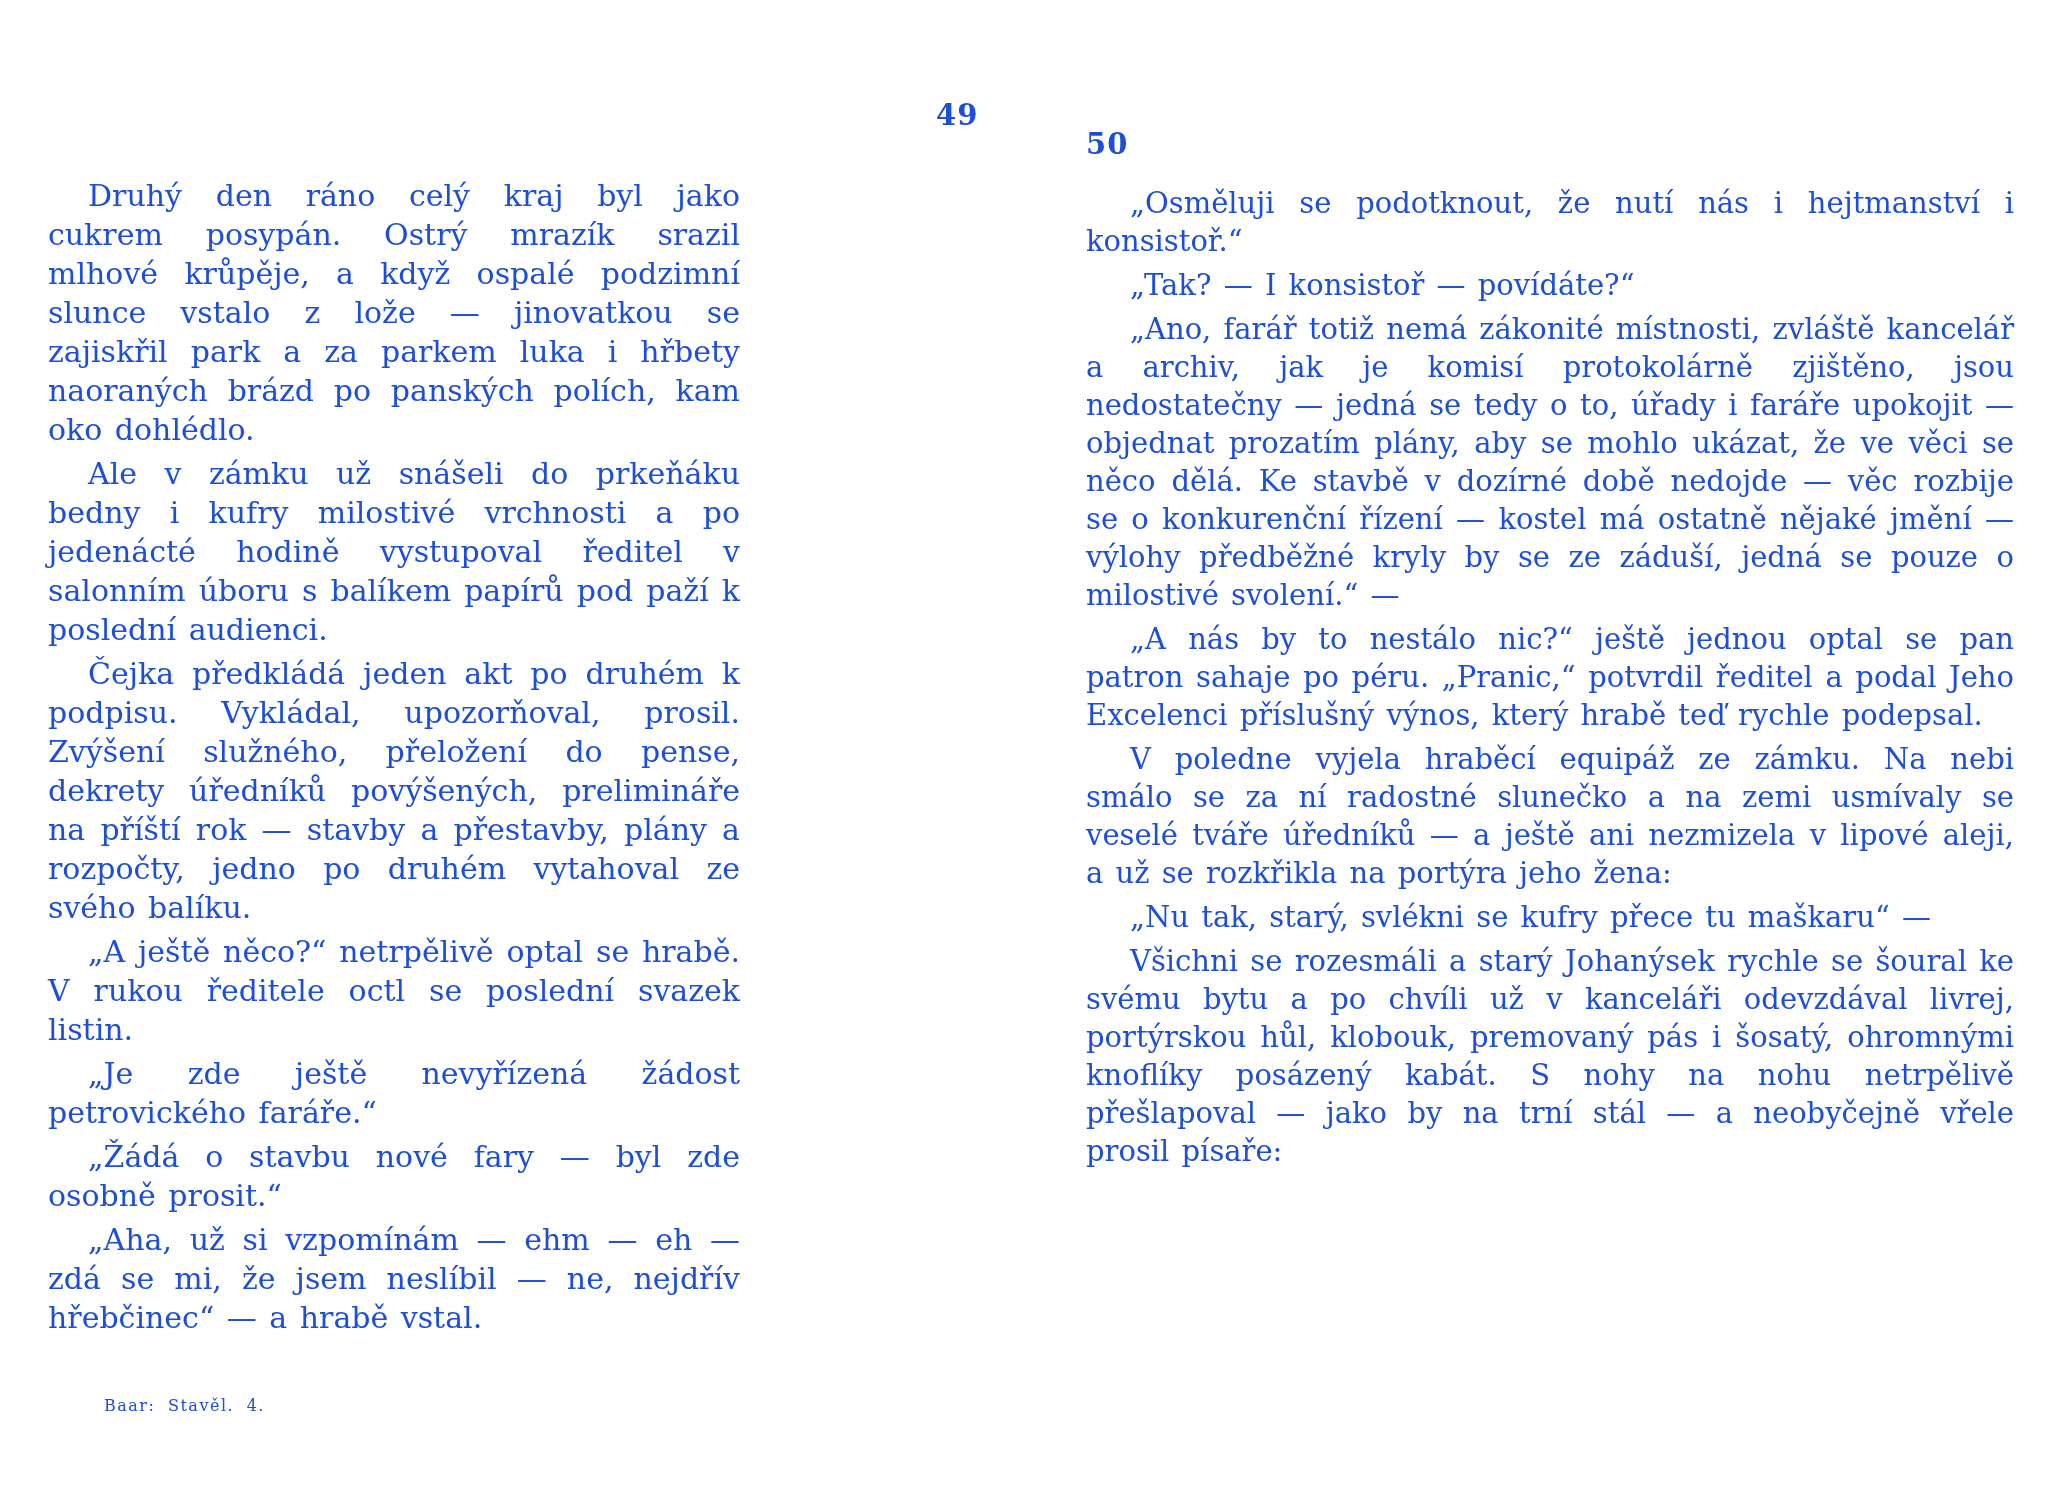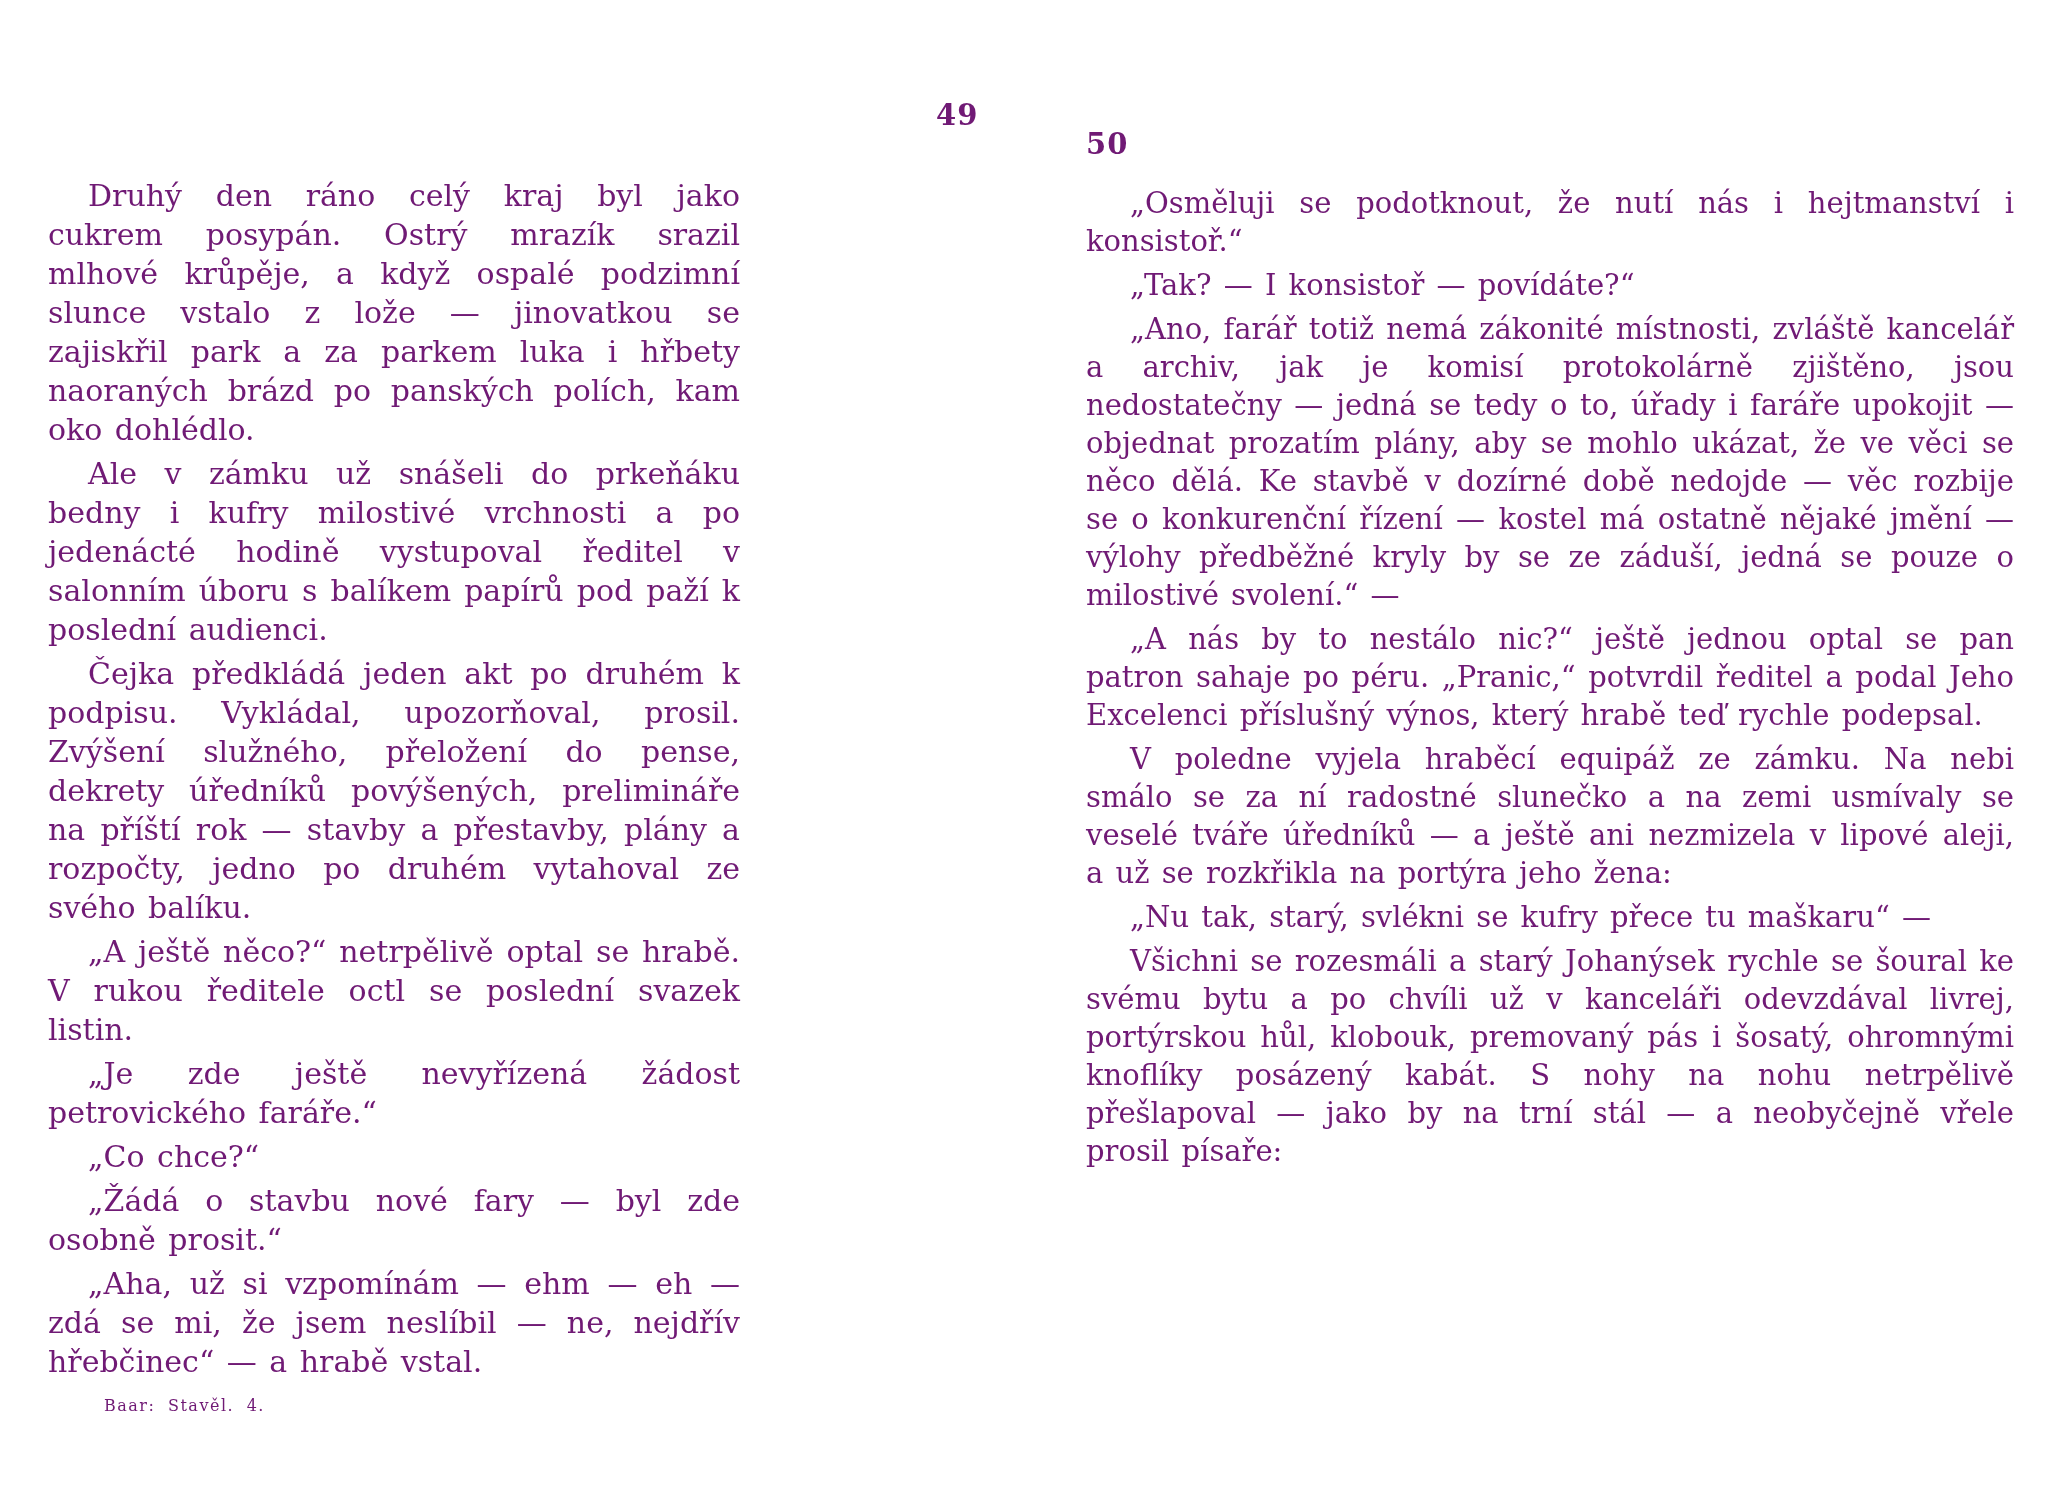--- a/index.html
+++ b/index.html
@@ -2,21 +2,21 @@
 <html><head>
 <meta charset="utf-8">
 <style>
   html, body { margin: 0; padding: 0; }
   body { background: #ffffff; }
   .spread {
     position: relative;
     width: 2048px;
     height: 1500px;
     background: #ffffff;
-    color: #701a75;
+    color: #1d4ed8;
     font-family: "DejaVu Serif", "Liberation Serif", serif;
     overflow: hidden;
   }
   .pageno {
     position: absolute;
     font-size: 29px;
     font-weight: 700;
     letter-spacing: 1px;
   }
   .pageno-left  { left: 936px;  top: 98px; }
@@ -62,21 +62,20 @@
   <div class="pageno pageno-left">49</div>
 
   <div class="pageno pageno-right">50</div>
 
   <div class="col col-left">
     <p>Druhý den ráno celý kraj byl jako cukrem posypán. Ostrý mrazík srazil mlhové krůpěje, a když ospalé podzimní slunce vstalo z lože — jinovatkou se zajiskřil park a za parkem luka i hřbety naoraných brázd po panských polích, kam oko dohlédlo.</p>
     <p>Ale v zámku už snášeli do prkeňáku bedny i kufry milostivé vrchnosti a po jedenácté hodině vystupoval ředitel v salonním úboru s balíkem papírů pod paží k poslední audienci.</p>
     <p>Čejka předkládá jeden akt po druhém k podpisu. Vykládal, upozorňoval, prosil. Zvýšení služného, přeložení do pense, dekrety úředníků povýšených, prelimináře na příští rok — stavby a přestavby, plány a rozpočty, jedno po druhém vytahoval ze svého balíku.</p>
     <p>„A ještě něco?“ netrpělivě optal se hrabě. V rukou ředitele octl se poslední svazek listin.</p>
     <p>„Je zde ještě nevyřízená žádost petrovického faráře.“</p>
-    <p>„Co chce?“</p>
     <p>„Žádá o stavbu nové fary — byl zde osobně prosit.“</p>
     <p>„Aha, už si vzpomínám — ehm — eh — zdá se mi, že jsem neslíbil — ne, nejdřív hřebčinec“ — a hrabě vstal.</p>
   </div>
 
   <div class="col col-right">
     <p>„Osměluji se podotknout, že nutí nás i hejtmanství i konsistoř.“</p>
     <p>„Tak? — I konsistoř — povídáte?“</p>
     <p>„Ano, farář totiž nemá zákonité místnosti, zvláště kancelář a archiv, jak je komisí protokolárně zjištěno, jsou nedostatečny — jedná se tedy o to, úřady i faráře upokojit — objednat prozatím plány, aby se mohlo ukázat, že ve věci se něco dělá. Ke stavbě v dozírné době nedojde — věc rozbije se o konkurenční řízení — kostel má ostatně nějaké jmění — výlohy předběžné kryly by se ze záduší, jedná se pouze o milostivé svolení.“ —</p>
     <p>„A nás by to nestálo nic?“ ještě jednou optal se pan patron sahaje po péru. „Pranic,“ potvrdil ředitel a podal Jeho Excelenci příslušný výnos, který hrabě teď rychle podepsal.</p>
     <p>V poledne vyjela hraběcí equipáž ze zámku. Na nebi smálo se za ní radostné slunečko a na zemi usmívaly se veselé tváře úředníků — a ještě ani nezmizela v lipové aleji, a už se rozkřikla na portýra jeho žena:</p>

